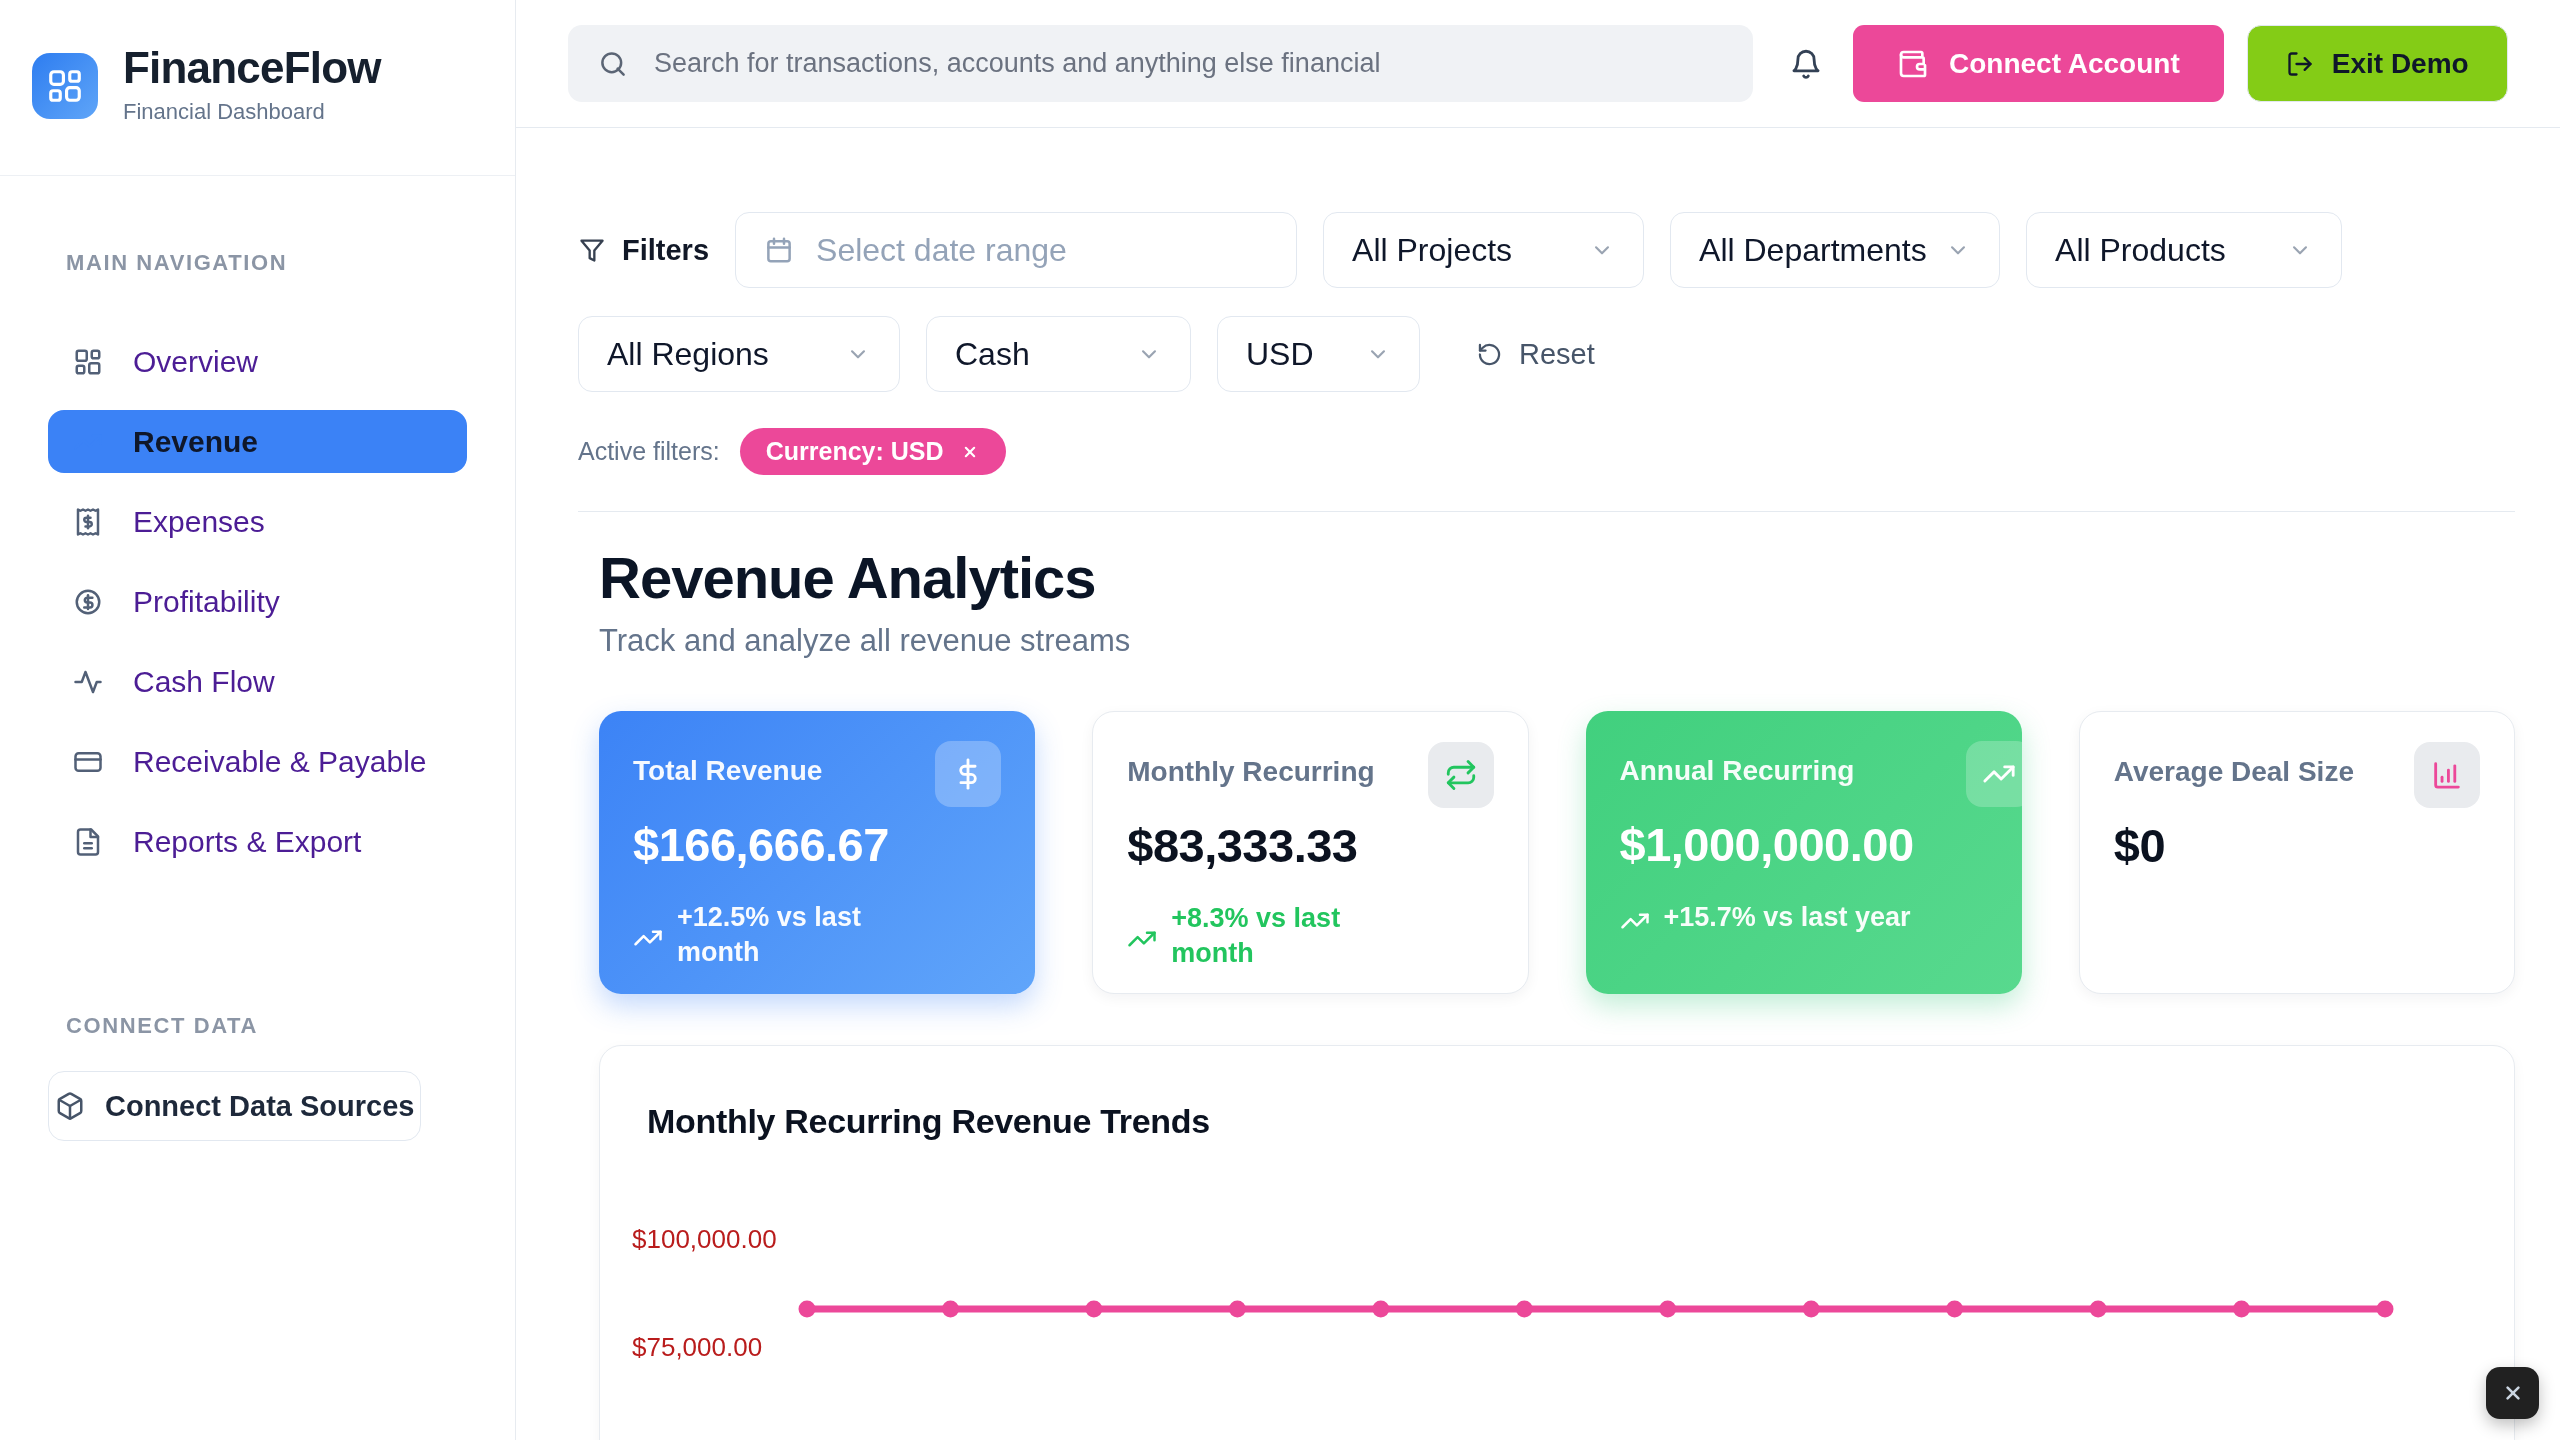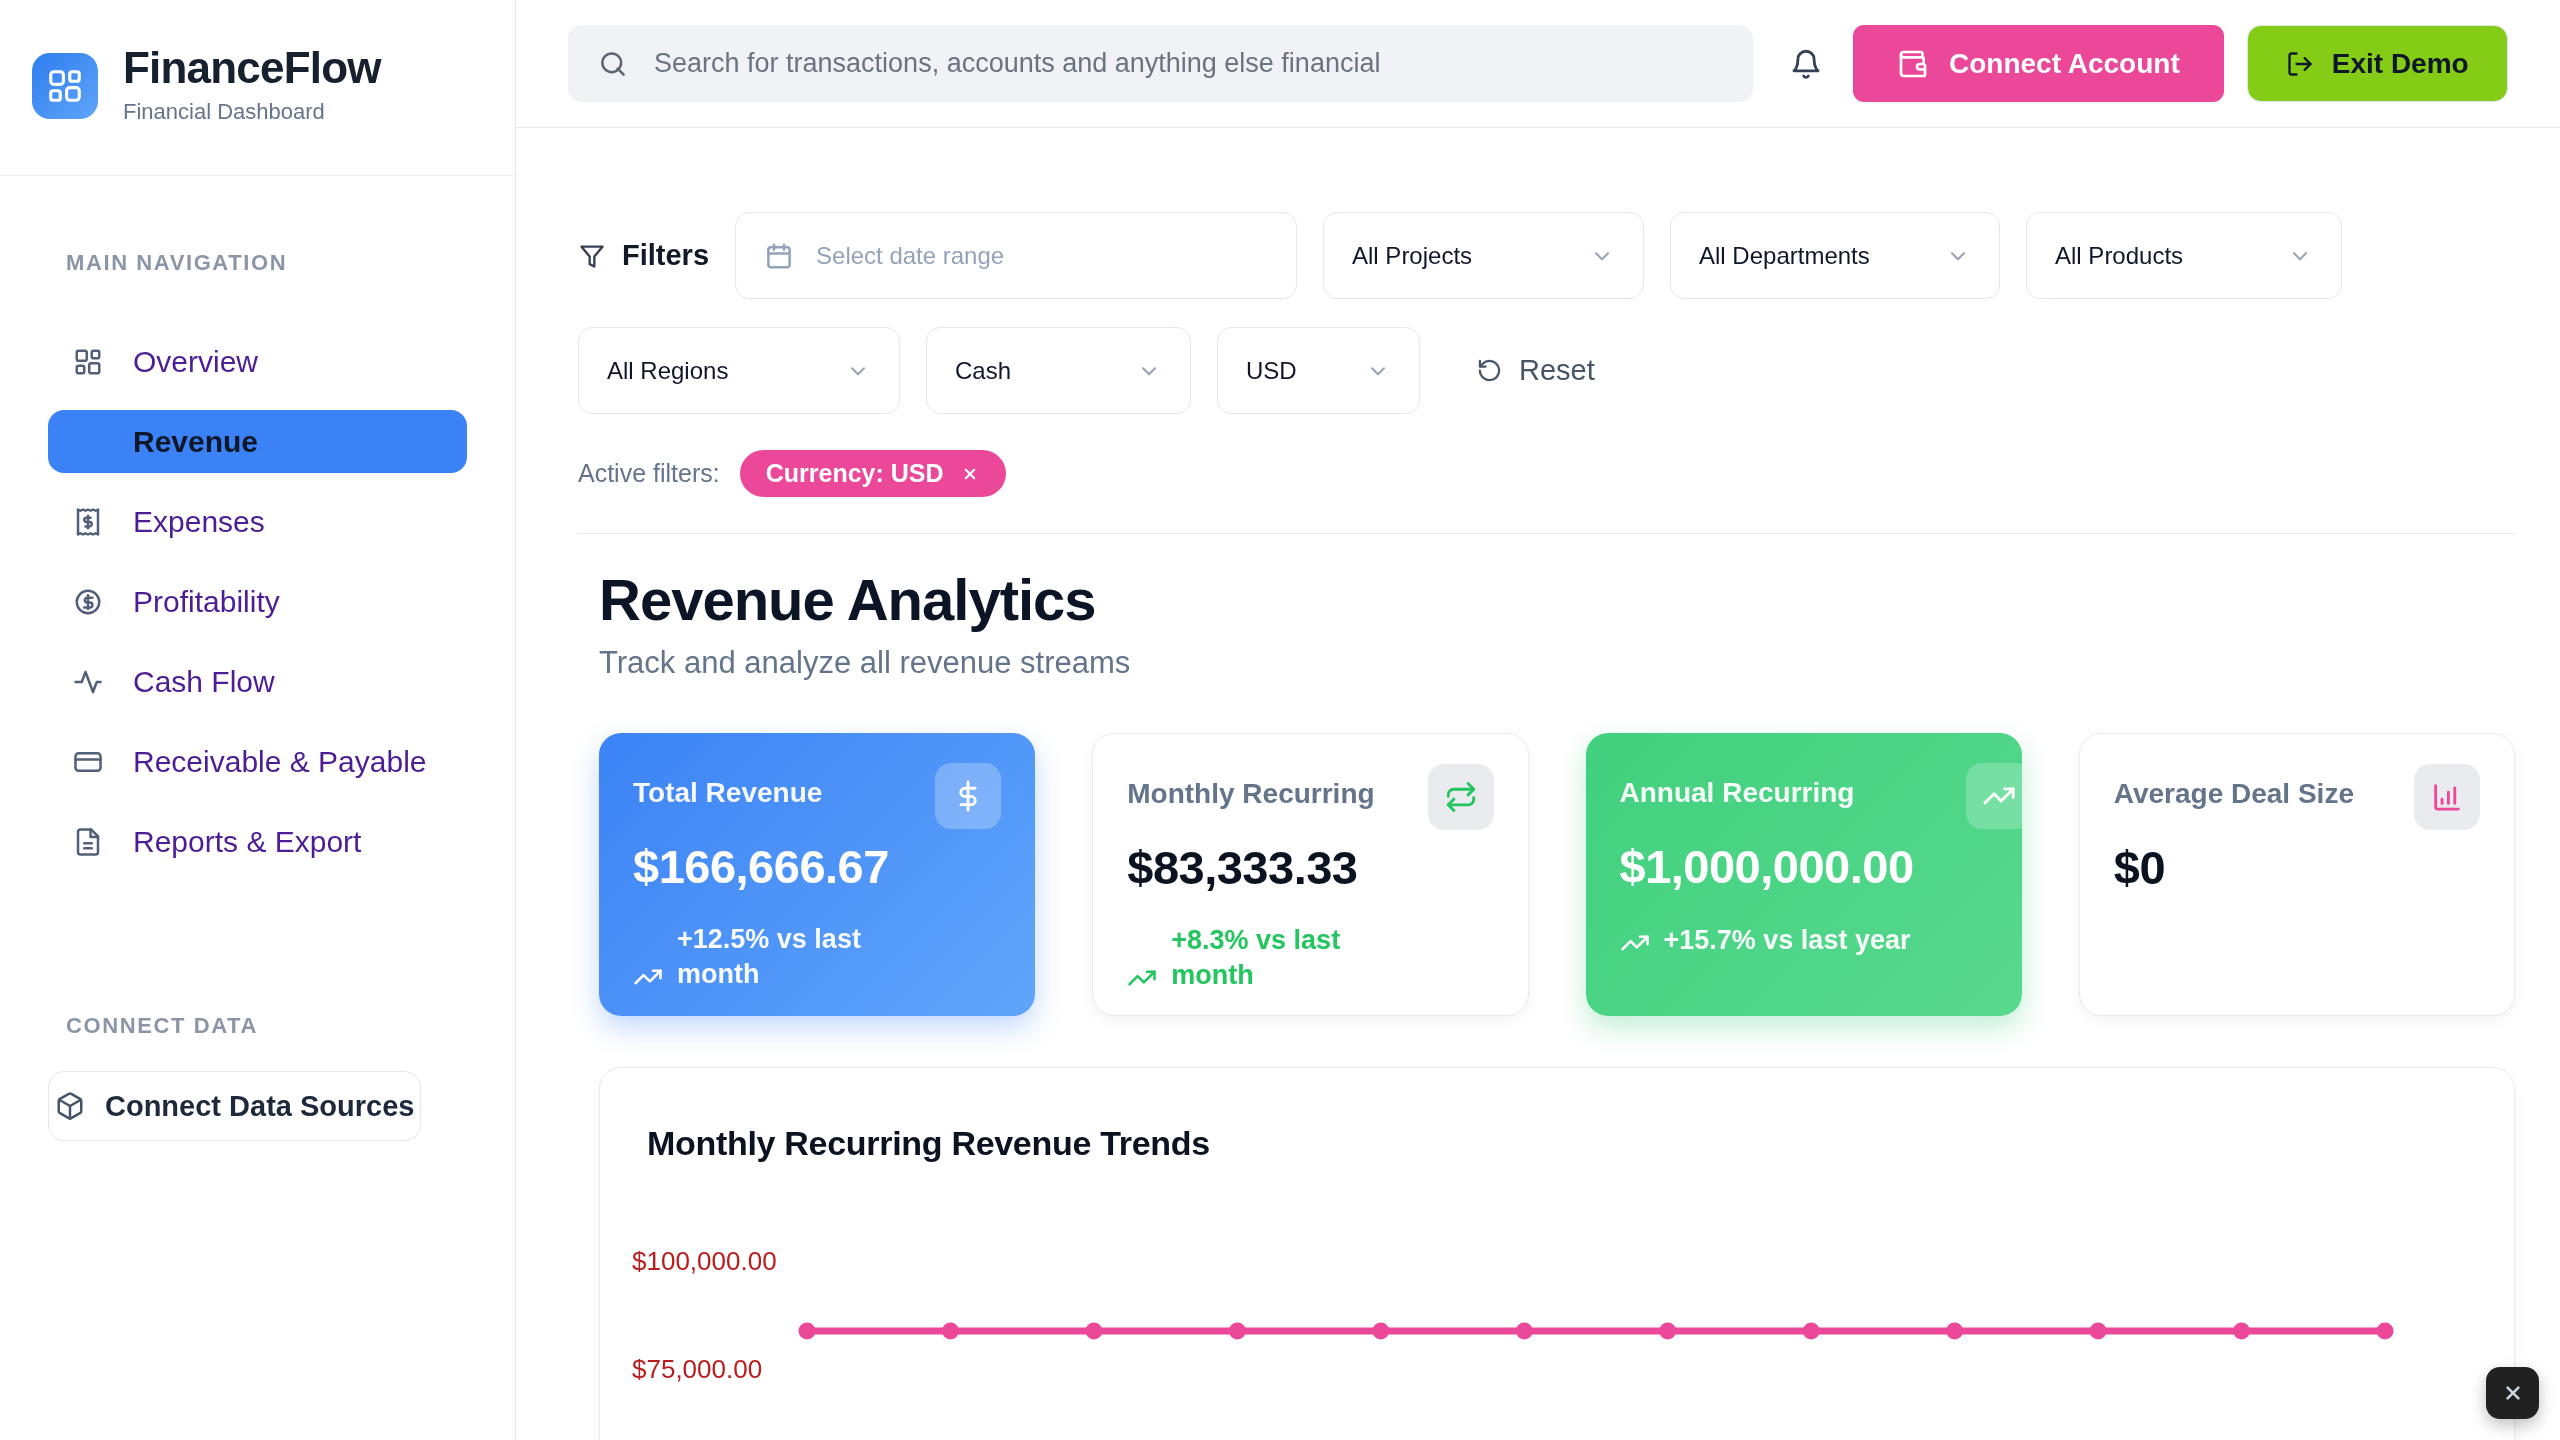--- a/index.html
+++ b/index.html
@@ -38,21 +38,21 @@
   .btn-connect svg{width:32px;height:32px;stroke:#fff;}
   .btn-exit{margin-left:23px;height:77px;padding:0 38px;border:1px solid #e2e8f0;border-radius:14px;background:#84cc16;color:#0f172a;font-size:28px;font-weight:600;display:flex;align-items:center;gap:18px;cursor:pointer;font-family:inherit;}
   .btn-exit svg{width:28px;height:28px;stroke:#0f172a;}
 
   .main{flex:1;overflow:hidden;background:#fff;padding:84px 45px 0 62px;box-sizing:border-box;}
 
   
   .filters-row{display:flex;align-items:center;gap:26px;}
   .filters-title{display:flex;align-items:center;gap:16px;font-size:29px;font-weight:600;color:#111827;}
   .filters-title svg{width:28px;height:28px;stroke:#374151;}
-  .field{height:87px;box-sizing:border-box;border:1px solid #e2e8f0;border-radius:14px;background:#fff;display:flex;align-items:center;padding:0 28px;font-size:24px;cursor:pointer;}
+  .field{height:76px;box-sizing:border-box;border:1px solid #e2e8f0;border-radius:14px;background:#fff;display:flex;align-items:center;padding:0 28px;font-size:32px;cursor:pointer;}
   .field.date{width:562px;gap:22px;color:#94a3b8;}
   .field.date svg{width:30px;height:30px;stroke:#94a3b8;flex:none;}
   .select{justify-content:space-between;color:#0f172a;}
   .select svg{width:26px;height:26px;stroke:#9aa4b2;flex:none;margin-left:18px;}
   .row2{margin-top:28px;}
   .reset{display:flex;align-items:center;gap:16px;margin-left:24px;font-size:29px;font-weight:500;color:#475569;background:none;border:none;cursor:pointer;font-family:inherit;}
   .reset svg{width:27px;height:27px;stroke:#475569;}
   .chip-row{margin-top:36px;display:flex;align-items:center;gap:20px;}
   .chip-row-label{font-size:25px;color:#64748b;}
   .chip{display:flex;align-items:center;gap:16px;background:#ec4899;color:#fff;border-radius:999px;padding:9px 26px;font-size:25px;font-weight:700;cursor:pointer;}
@@ -72,21 +72,21 @@
   .card-label{font-size:28px;font-weight:600;margin-top:14px;}
   .card.blue .card-label,.card.green .card-label{color:rgba(255,255,255,.95);}
   .card.plain .card-label{color:#64748b;}
   .card-tile{width:66px;height:66px;border-radius:16px;display:grid;place-items:center;flex:none;}
   .card.blue .card-tile{background:rgba(255,255,255,.25);}
   .card.green .card-tile{background:rgba(255,255,255,.22);margin-right:-44px;}
   .card.plain .card-tile{background:#e9ebee;}
   .card-tile svg{width:34px;height:34px;}
   .card-value{font-size:47px;font-weight:800;letter-spacing:-0.5px;margin-top:10px;}
   .card.plain .card-value{color:#0b1220;}
-  .card-delta{margin-top:28px;display:flex;align-items:flex-end;gap:14px;font-size:27px;font-weight:600;line-height:1.3;}
+  .card-delta{margin-top:28px;display:flex;align-items:center;gap:14px;font-size:27px;font-weight:600;line-height:1.3;}
   .card-delta svg{width:30px;height:30px;flex:none;margin-top:6px;}
   .card.blue .card-delta{color:rgba(255,255,255,.96);}
   .card.blue .card-delta svg{stroke:#fff;}
   .card.green .card-delta{color:rgba(255,255,255,.96);}
   .card.green .card-delta svg{stroke:#fff;}
   .card.plain .card-delta{color:#22c55e;}
   .card.plain .card-delta svg{stroke:#22c55e;}
   .delta-wrap{max-width:250px;}
   .delta-wide{max-width:none;}
 

